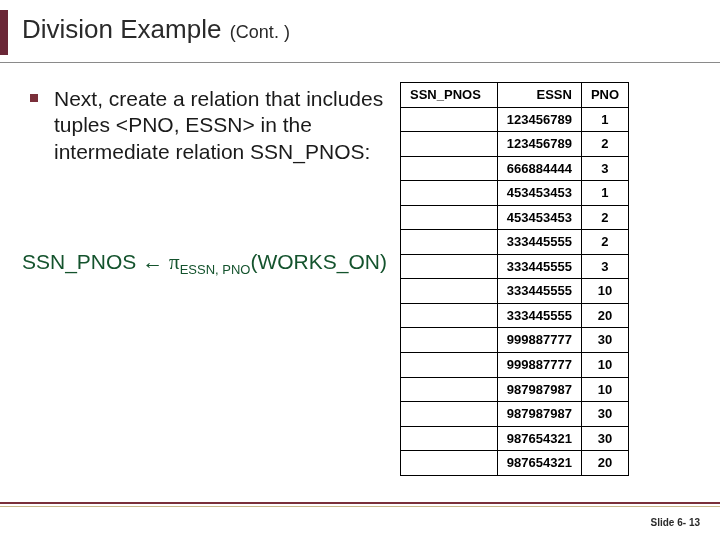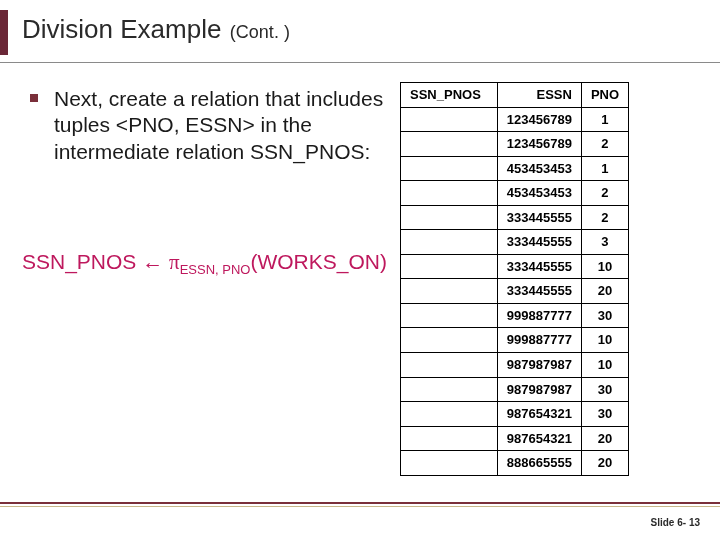--- a/index.html
+++ b/index.html
@@ -57,21 +57,21 @@
     top: 94px;
     width: 8px;
     height: 8px;
     background: #7a2f3a;
   }
   .formula {
     position: absolute;
     left: 22px;
     top: 250px;
     font-size: 21px;
-    color: #be185d;
+    color: #14532d;
     white-space: nowrap;
   }
   .formula .arrow {
     font-family: 'Times New Roman', serif;
   }
   .formula .pi {
     font-family: 'Symbol', 'Times New Roman', serif;
   }
   .formula sub {
     font-size: 13px;
@@ -163,20 +163,25 @@
         <td>123456789</td>
         <td>1</td>
       </tr>
     <tr>
         <td></td>
         <td>123456789</td>
         <td>2</td>
       </tr>
     <tr>
         <td></td>
+        <td>666884444</td>
+        <td>3</td>
+      </tr>
+    <tr>
+        <td></td>
         <td>453453453</td>
         <td>1</td>
       </tr>
     <tr>
         <td></td>
         <td>453453453</td>
         <td>2</td>
       </tr>
     <tr>
         <td></td>
@@ -219,25 +224,20 @@
         <td>30</td>
       </tr>
     <tr>
         <td></td>
         <td>987654321</td>
         <td>30</td>
       </tr>
     <tr>
         <td></td>
         <td>987654321</td>
-        <td>20</td>
-      </tr>
-    <tr>
-        <td></td>
-        <td>888665555</td>
         <td>20</td>
       </tr>
   </tbody>
 </table>
 
 <div class="footer-line"></div>
 <div class="footer-line-thin"></div>
 <div class="slide-num">Slide 6- 13</div>
 
 </body></html>

